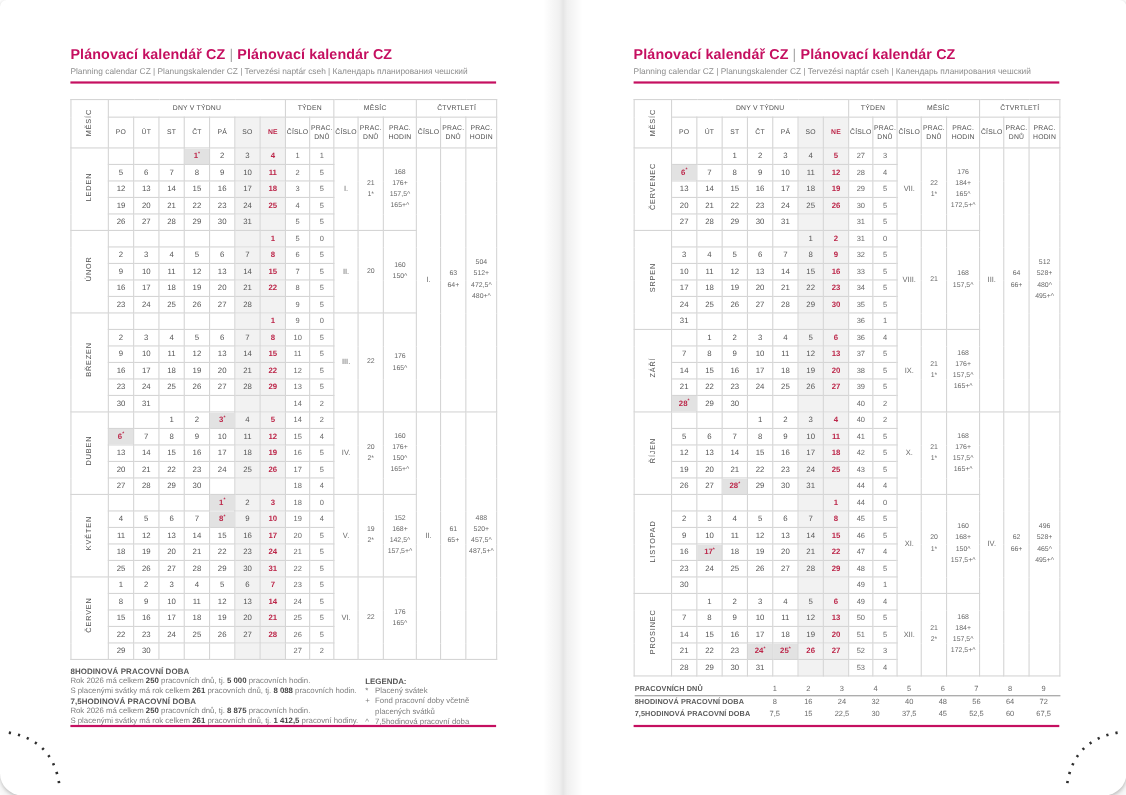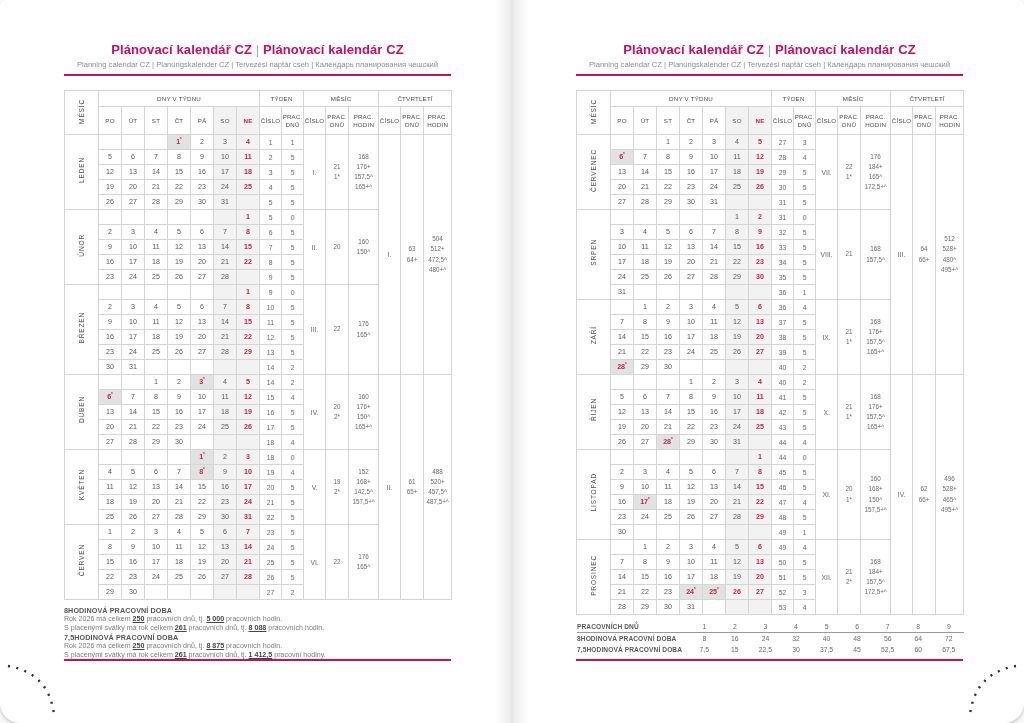--- a/index.html
+++ b/index.html
@@ -3,21 +3,21 @@
 <meta charset="utf-8">
 <style>
   html,body{margin:0;padding:0;width:1024px;height:723px;background:#fff;overflow:hidden;
     font-family:"Liberation Sans", sans-serif;}
   .spread{position:absolute;inset:0;background:#fff;border-radius:6px 6px 20px 20px;
     box-shadow:0 1px 3px rgba(0,0,0,.18), 0 5px 12px rgba(0,0,0,.10);}
   .spine{position:absolute;left:494px;top:0;width:36px;height:723px;
     background:linear-gradient(to right,rgba(0,0,0,0),rgba(0,0,0,.06) 40%,rgba(0,0,0,.10) 50%,rgba(0,0,0,.06) 60%,rgba(0,0,0,0));}
   .page{position:absolute;top:0;width:512px;height:723px;}
   .page.left{left:0}.page.right{left:512px}
-  .p-head{position:absolute;top:42px;left:64px;width:387px;text-align:center;}
+  .p-head{position:absolute;top:42px;left:64px;width:387px;text-align:left;}
   .p-title{font-size:13px;font-weight:bold;color:var(--accent);letter-spacing:.1px;white-space:nowrap;}
   .p-title .pipe{color:#a9a9a9;font-weight:normal;}
   .p-sub{font-size:7.6px;color:#8d8d8d;margin-top:3px;white-space:nowrap;}
   .p-rule{height:1.8px;background:var(--accent);margin-top:5px;}
   .tblmount{position:absolute;top:90px;left:64px;width:387px;}
   table.cal{border-collapse:collapse;table-layout:fixed;width:387px;}
   table.cal th,table.cal td{border:1px solid #d5d5d5;padding:0;text-align:center;overflow:hidden;}
   thead tr.g{height:16px;}
   thead tr.s{height:28px;}
   thead th{font-size:6.2px;font-weight:normal;color:#4f4f4f;letter-spacing:.2px;line-height:1.15;}
@@ -33,21 +33,21 @@
   td.hol{background:var(--holbg);color:var(--red);font-weight:bold;}
   td.red{color:var(--red);font-weight:bold;}
   td.d sup{font-size:4.6px;vertical-align:super;line-height:0;}
   td.num{font-size:6.8px;color:#6a6a6a;}
   td.mno{font-size:6.8px;color:#6a6a6a;}
   td.mlines{font-size:6.3px;color:#6a6a6a;}
   td.mlines div{line-height:1.6;}
   .f-left{position:absolute;top:606px;left:64px;width:265px;}
   .f-title{font-size:7.2px;font-weight:bold;color:#555;line-height:1.26;letter-spacing:.1px;}
   .f-line{font-size:7.1px;color:#7d7d7d;line-height:1.26;}
-  .f-line b{color:#444;text-decoration:underline;}
+  .f-line b{color:#444;}
   .legend{position:absolute;top:615px;left:332px;width:125px;}
   .lg-title{font-size:7.2px;font-weight:bold;color:#555;line-height:1.3;}
   .lg-item{display:flex;font-size:7.1px;color:#7d7d7d;line-height:1.28;}
   .lg-sym{width:9px;flex:none;}
   .lg-txt{flex:1;}
   .f-right{position:absolute;top:621px;left:65px;width:387px;}
   .fr-row{display:flex;align-items:center;height:11px;}
   .fr-row.first{border-bottom:1px solid #9a9a9a;}
   .fr-label{width:112px;flex:none;font-size:6.6px;font-weight:bold;color:#5a5a5a;letter-spacing:.1px;}
   .fr-v{flex:1;text-align:center;font-size:6.8px;color:#6a6a6a;}
@@ -541,20 +541,35 @@
           </tbody>
         </table>
       </div>
     <div class="f-left" id="f0">
         <div class="f-title">8HODINOVÁ PRACOVNÍ DOBA</div>
         <div class="f-line">Rok 2026 má celkem <b>250</b> pracovních dnů, tj. <b>5 000</b> pracovních hodin.</div>
         <div class="f-line">S placenými svátky má rok celkem <b>261</b> pracovních dnů, tj. <b>8 088</b> pracovních hodin.</div>
         <div class="f-title">7,5HODINOVÁ PRACOVNÍ DOBA</div>
         <div class="f-line">Rok 2026 má celkem <b>250</b> pracovních dnů, tj. <b>8 875</b> pracovních hodin.</div>
         <div class="f-line">S placenými svátky má rok celkem <b>261</b> pracovních dnů, tj. <b>1 412,5</b> pracovní hodiny.</div>
+      </div>
+    <div class="legend" id="lg0">
+        <div class="lg-title">LEGENDA:</div>
+        <div class="lg-item">
+          <span class="lg-sym">*</span>
+          <span class="lg-txt">Placený svátek</span>
+        </div>
+        <div class="lg-item">
+          <span class="lg-sym">+</span>
+          <span class="lg-txt">Fond pracovní doby včetně placených svátků</span>
+        </div>
+        <div class="lg-item">
+          <span class="lg-sym">^</span>
+          <span class="lg-txt">7,5hodinová pracovní doba</span>
+        </div>
       </div>
     <div class="b-rule"></div>
   </div>
 
   <div class="page right">
     <div class="p-head">
       <div class="p-title" id="title1"><span>Plánovací kalendář CZ</span><span class="pipe"> | </span><span>Plánovací kalendár CZ</span></div>
       <div class="p-sub">Planning calendar CZ | Planungskalender CZ | Tervezési naptár cseh | Календарь планирования чешский</div>
       <div class="p-rule"></div>
     </div>

